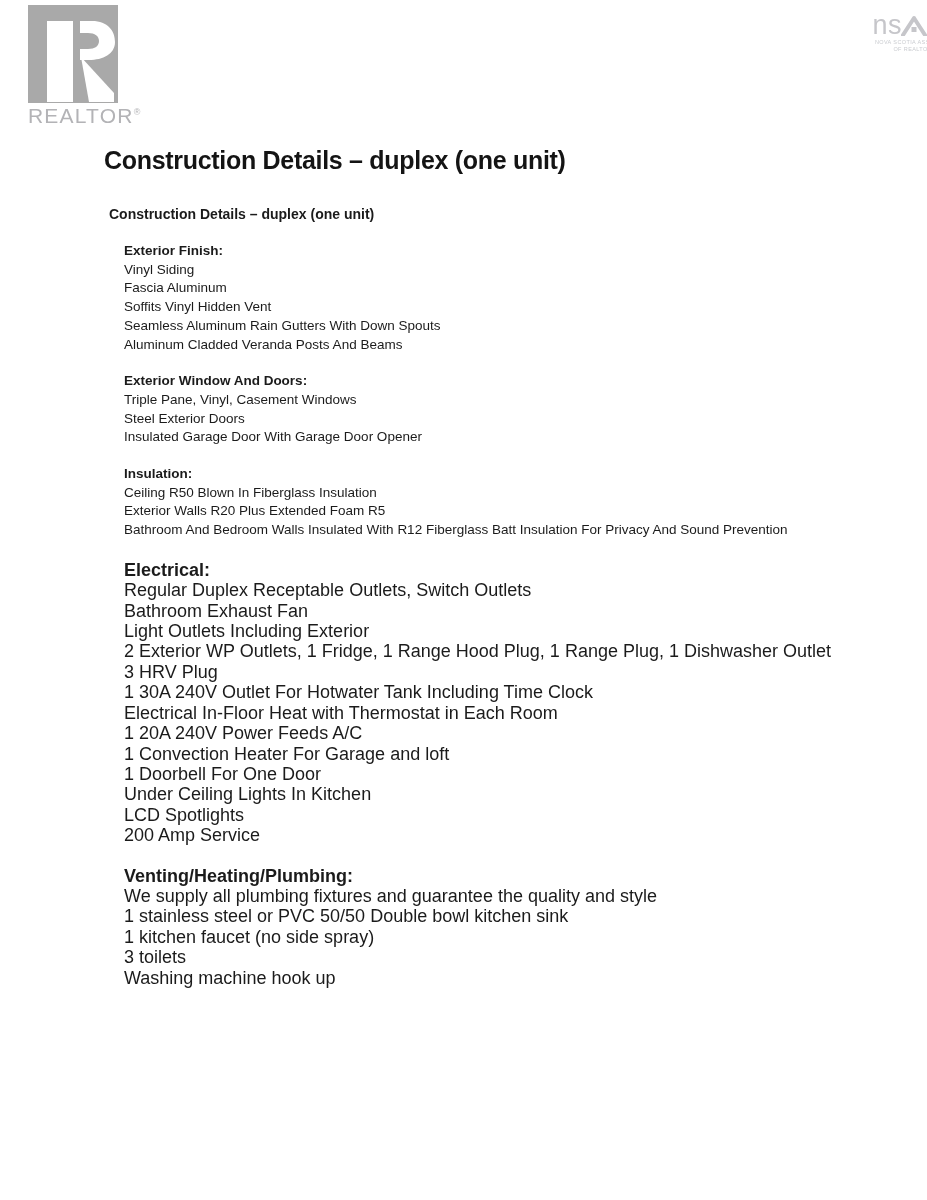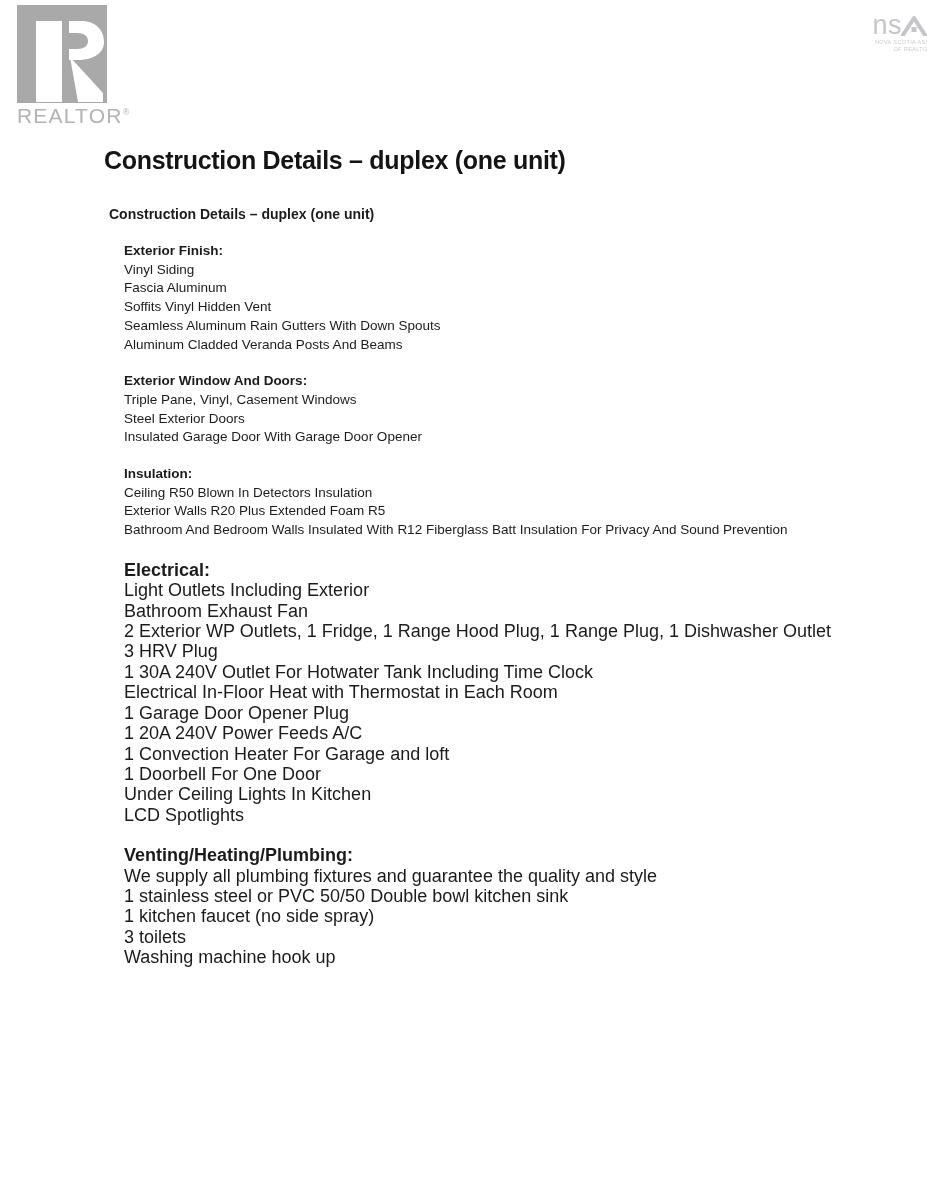--- a/index.html
+++ b/index.html
@@ -13,21 +13,21 @@
     height: 1200px;
     background: #ffffff;
     overflow: hidden;
     font-family: "Liberation Sans", sans-serif;
     color: #1b1b1b;
   }
 
   
   .realtor-logo {
     position: absolute;
-    left: 17px;
+    left: 28px;
     top: 5px;
     width: 100px;
   }
   .realtor-box {
     width: 90px;
     height: 98px;
     background: #a9a9a9;
   }
   .realtor-box svg { display: block; }
   .realtor-word {
@@ -165,38 +165,39 @@
           <div class="section-line">Aluminum Cladded Veranda Posts And Beams</div>
         </section>
         <section class="doc-section size-sm">
           <div class="section-heading">Exterior Window And Doors:</div>
           <div class="section-line">Triple Pane, Vinyl, Casement Windows</div>
           <div class="section-line">Steel Exterior Doors</div>
           <div class="section-line">Insulated Garage Door With Garage Door Opener</div>
         </section>
         <section class="doc-section size-sm">
           <div class="section-heading">Insulation:</div>
-          <div class="section-line">Ceiling R50 Blown In Detectors Insulation</div>
+          <div class="section-line">Ceiling R50 Blown In Fiberglass Insulation</div>
           <div class="section-line">Exterior Walls R20 Plus Extended Foam R5</div>
           <div class="section-line">Bathroom And Bedroom Walls Insulated With R12 Fiberglass Batt Insulation For Privacy And Sound Prevention</div>
         </section>
         <section class="doc-section size-lg">
           <div class="section-heading">Electrical:</div>
+          <div class="section-line">Regular Duplex Receptable Outlets, Switch Outlets</div>
+          <div class="section-line">Bathroom Exhaust Fan</div>
           <div class="section-line">Light Outlets Including Exterior</div>
-          <div class="section-line">Bathroom Exhaust Fan</div>
           <div class="section-line">2 Exterior WP Outlets, 1 Fridge, 1 Range Hood Plug, 1 Range Plug, 1 Dishwasher Outlet</div>
           <div class="section-line">3 HRV Plug</div>
           <div class="section-line">1 30A 240V Outlet For Hotwater Tank Including Time Clock</div>
           <div class="section-line">Electrical In-Floor Heat with Thermostat in Each Room</div>
-          <div class="section-line">1 Garage Door Opener Plug</div>
           <div class="section-line">1 20A 240V Power Feeds A/C</div>
           <div class="section-line">1 Convection Heater For Garage and loft</div>
           <div class="section-line">1 Doorbell For One Door</div>
           <div class="section-line">Under Ceiling Lights In Kitchen</div>
           <div class="section-line">LCD Spotlights</div>
+          <div class="section-line">200 Amp Service</div>
         </section>
         <section class="doc-section size-lg">
           <div class="section-heading">Venting/Heating/Plumbing:</div>
           <div class="section-line">We supply all plumbing fixtures and guarantee the quality and style</div>
           <div class="section-line">1 stainless steel or PVC 50/50 Double bowl kitchen sink</div>
           <div class="section-line">1 kitchen faucet (no side spray)</div>
           <div class="section-line">3 toilets</div>
           <div class="section-line">Washing machine hook up</div>
         </section>
       </div>

